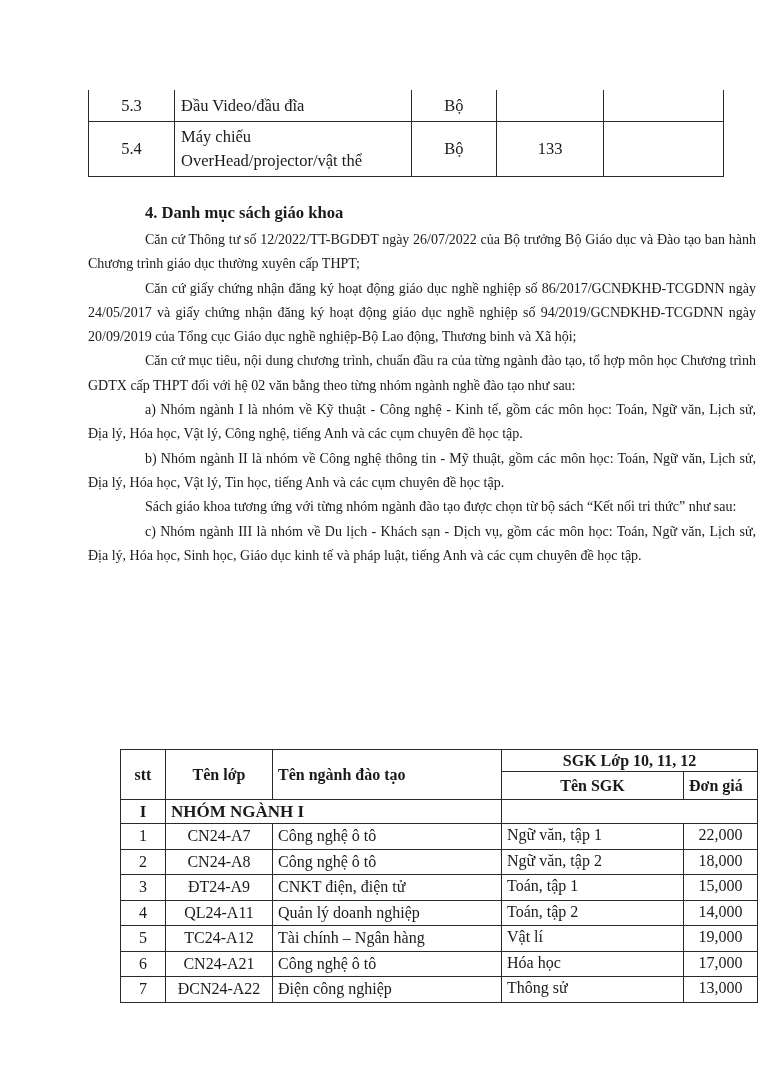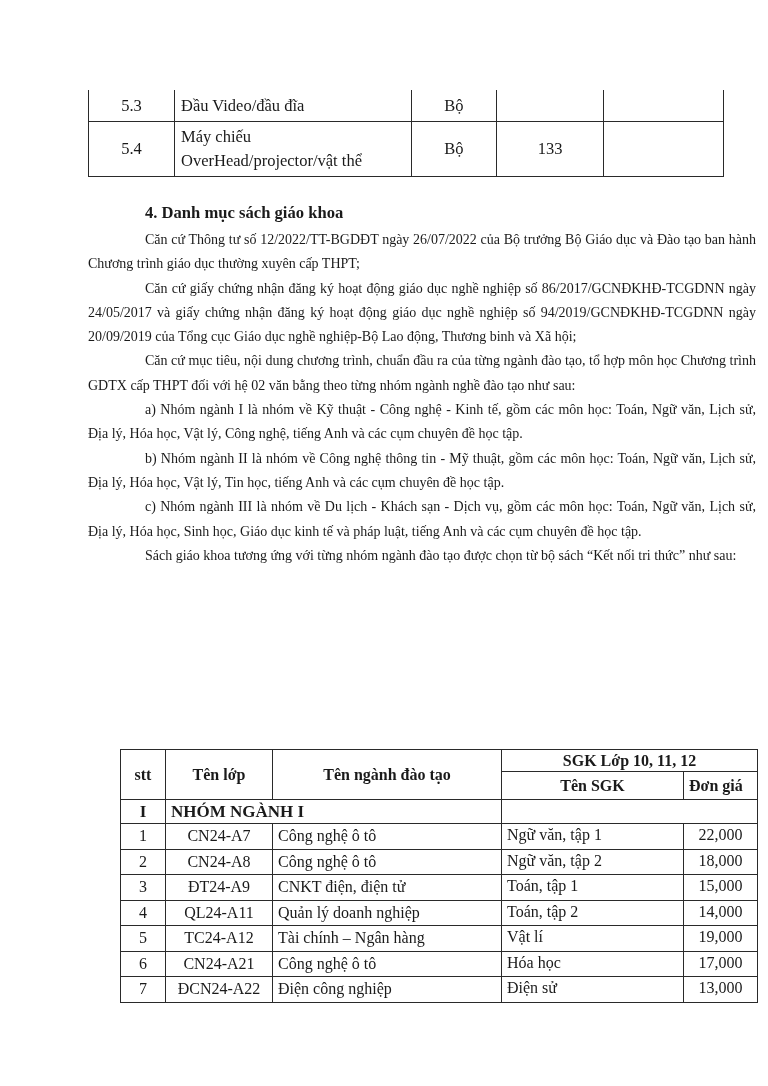--- a/index.html
+++ b/index.html
@@ -70,30 +70,30 @@
     </table>
 
   <div class="heading">4. Danh mục sách giáo khoa</div>
 
   <div class="text" style="top:228px;">
     <p class="p last">Căn cứ Thông tư số 12/2022/TT-BGDĐT ngày 26/07/2022 của Bộ trưởng Bộ Giáo dục và Đào tạo ban hành Chương trình giáo dục thường xuyên cấp THPT;</p>
     <p class="p last">Căn cứ giấy chứng nhận đăng ký hoạt động giáo dục nghề nghiệp số 86/2017/GCNĐKHĐ-TCGDNN ngày 24/05/2017 và giấy chứng nhận đăng ký hoạt động giáo dục nghề nghiệp số 94/2019/GCNĐKHĐ-TCGDNN ngày 20/09/2019 của Tổng cục Giáo dục nghề nghiệp-Bộ Lao động, Thương binh và Xã hội;</p>
     <p class="p last">Căn cứ mục tiêu, nội dung chương trình, chuẩn đầu ra của từng ngành đào tạo, tổ hợp môn học Chương trình GDTX cấp THPT đối với hệ 02 văn bằng theo từng nhóm ngành nghề đào tạo như sau:</p>
     <p class="p last">a) Nhóm ngành I là nhóm về Kỹ thuật - Công nghệ - Kinh tế, gồm các môn học: Toán, Ngữ văn, Lịch sử, Địa lý, Hóa học, Vật lý, Công nghệ, tiếng Anh và các cụm chuyên đề học tập.</p>
     <p class="p last">b) Nhóm ngành II là nhóm về Công nghệ thông tin - Mỹ thuật, gồm các môn học: Toán, Ngữ văn, Lịch sử, Địa lý, Hóa học, Vật lý, Tin học, tiếng Anh và các cụm chuyên đề học tập.</p>
+    <p class="p last">Sách giáo khoa tương ứng với từng nhóm ngành đào tạo được chọn từ bộ sách “Kết nối tri thức” như sau:</p>
     <p class="p last">c) Nhóm ngành III là nhóm về Du lịch - Khách sạn - Dịch vụ, gồm các môn học: Toán, Ngữ văn, Lịch sử, Địa lý, Hóa học, Sinh học, Giáo dục kinh tế và pháp luật, tiếng Anh và các cụm chuyên đề học tập.</p>
-    <p class="p last">Sách giáo khoa tương ứng với từng nhóm ngành đào tạo được chọn từ bộ sách “Kết nối tri thức” như sau:</p>
   </div>
 
   <table class="t2">
     <tbody>
         <tr class="h1">
       <th class="col-stt" rowspan="2">stt</th>
       <th class="col-lop" rowspan="2">Tên lớp</th>
-      <th class="col-nganh" rowspan="2" style="text-align:center">Tên ngành đào tạo</th>
+      <th class="col-nganh" rowspan="2" style="text-align:left">Tên ngành đào tạo</th>
       <th colspan="2">SGK Lớp 10, 11, 12</th>
     </tr>
     <tr class="h2">
       <th class="col-sgk" style="text-align:center">Tên SGK</th>
       <th class="col-gia" style="text-align:left">Đơn giá</th>
     </tr>
     <tr class="group">
       <td class="col-stt">I</td>
       <td colspan="2" style="text-align:left">NHÓM NGÀNH I</td>
       <td colspan="2"></td>
@@ -137,18 +137,18 @@
       <td class="col-stt">6</td>
       <td class="col-lop">CN24-A21</td>
       <td class="col-nganh">Công nghệ ô tô</td>
       <td class="col-sgk">Hóa học</td>
       <td class="col-gia">17,000</td>
     </tr>
     <tr class="row">
       <td class="col-stt">7</td>
       <td class="col-lop">ĐCN24-A22</td>
       <td class="col-nganh">Điện công nghiệp</td>
-      <td class="col-sgk">Điện sử</td>
+      <td class="col-sgk">Thông sử</td>
       <td class="col-gia">13,000</td>
     </tr>
   </tbody>
     </table>
 </div>
 
 </body></html>

